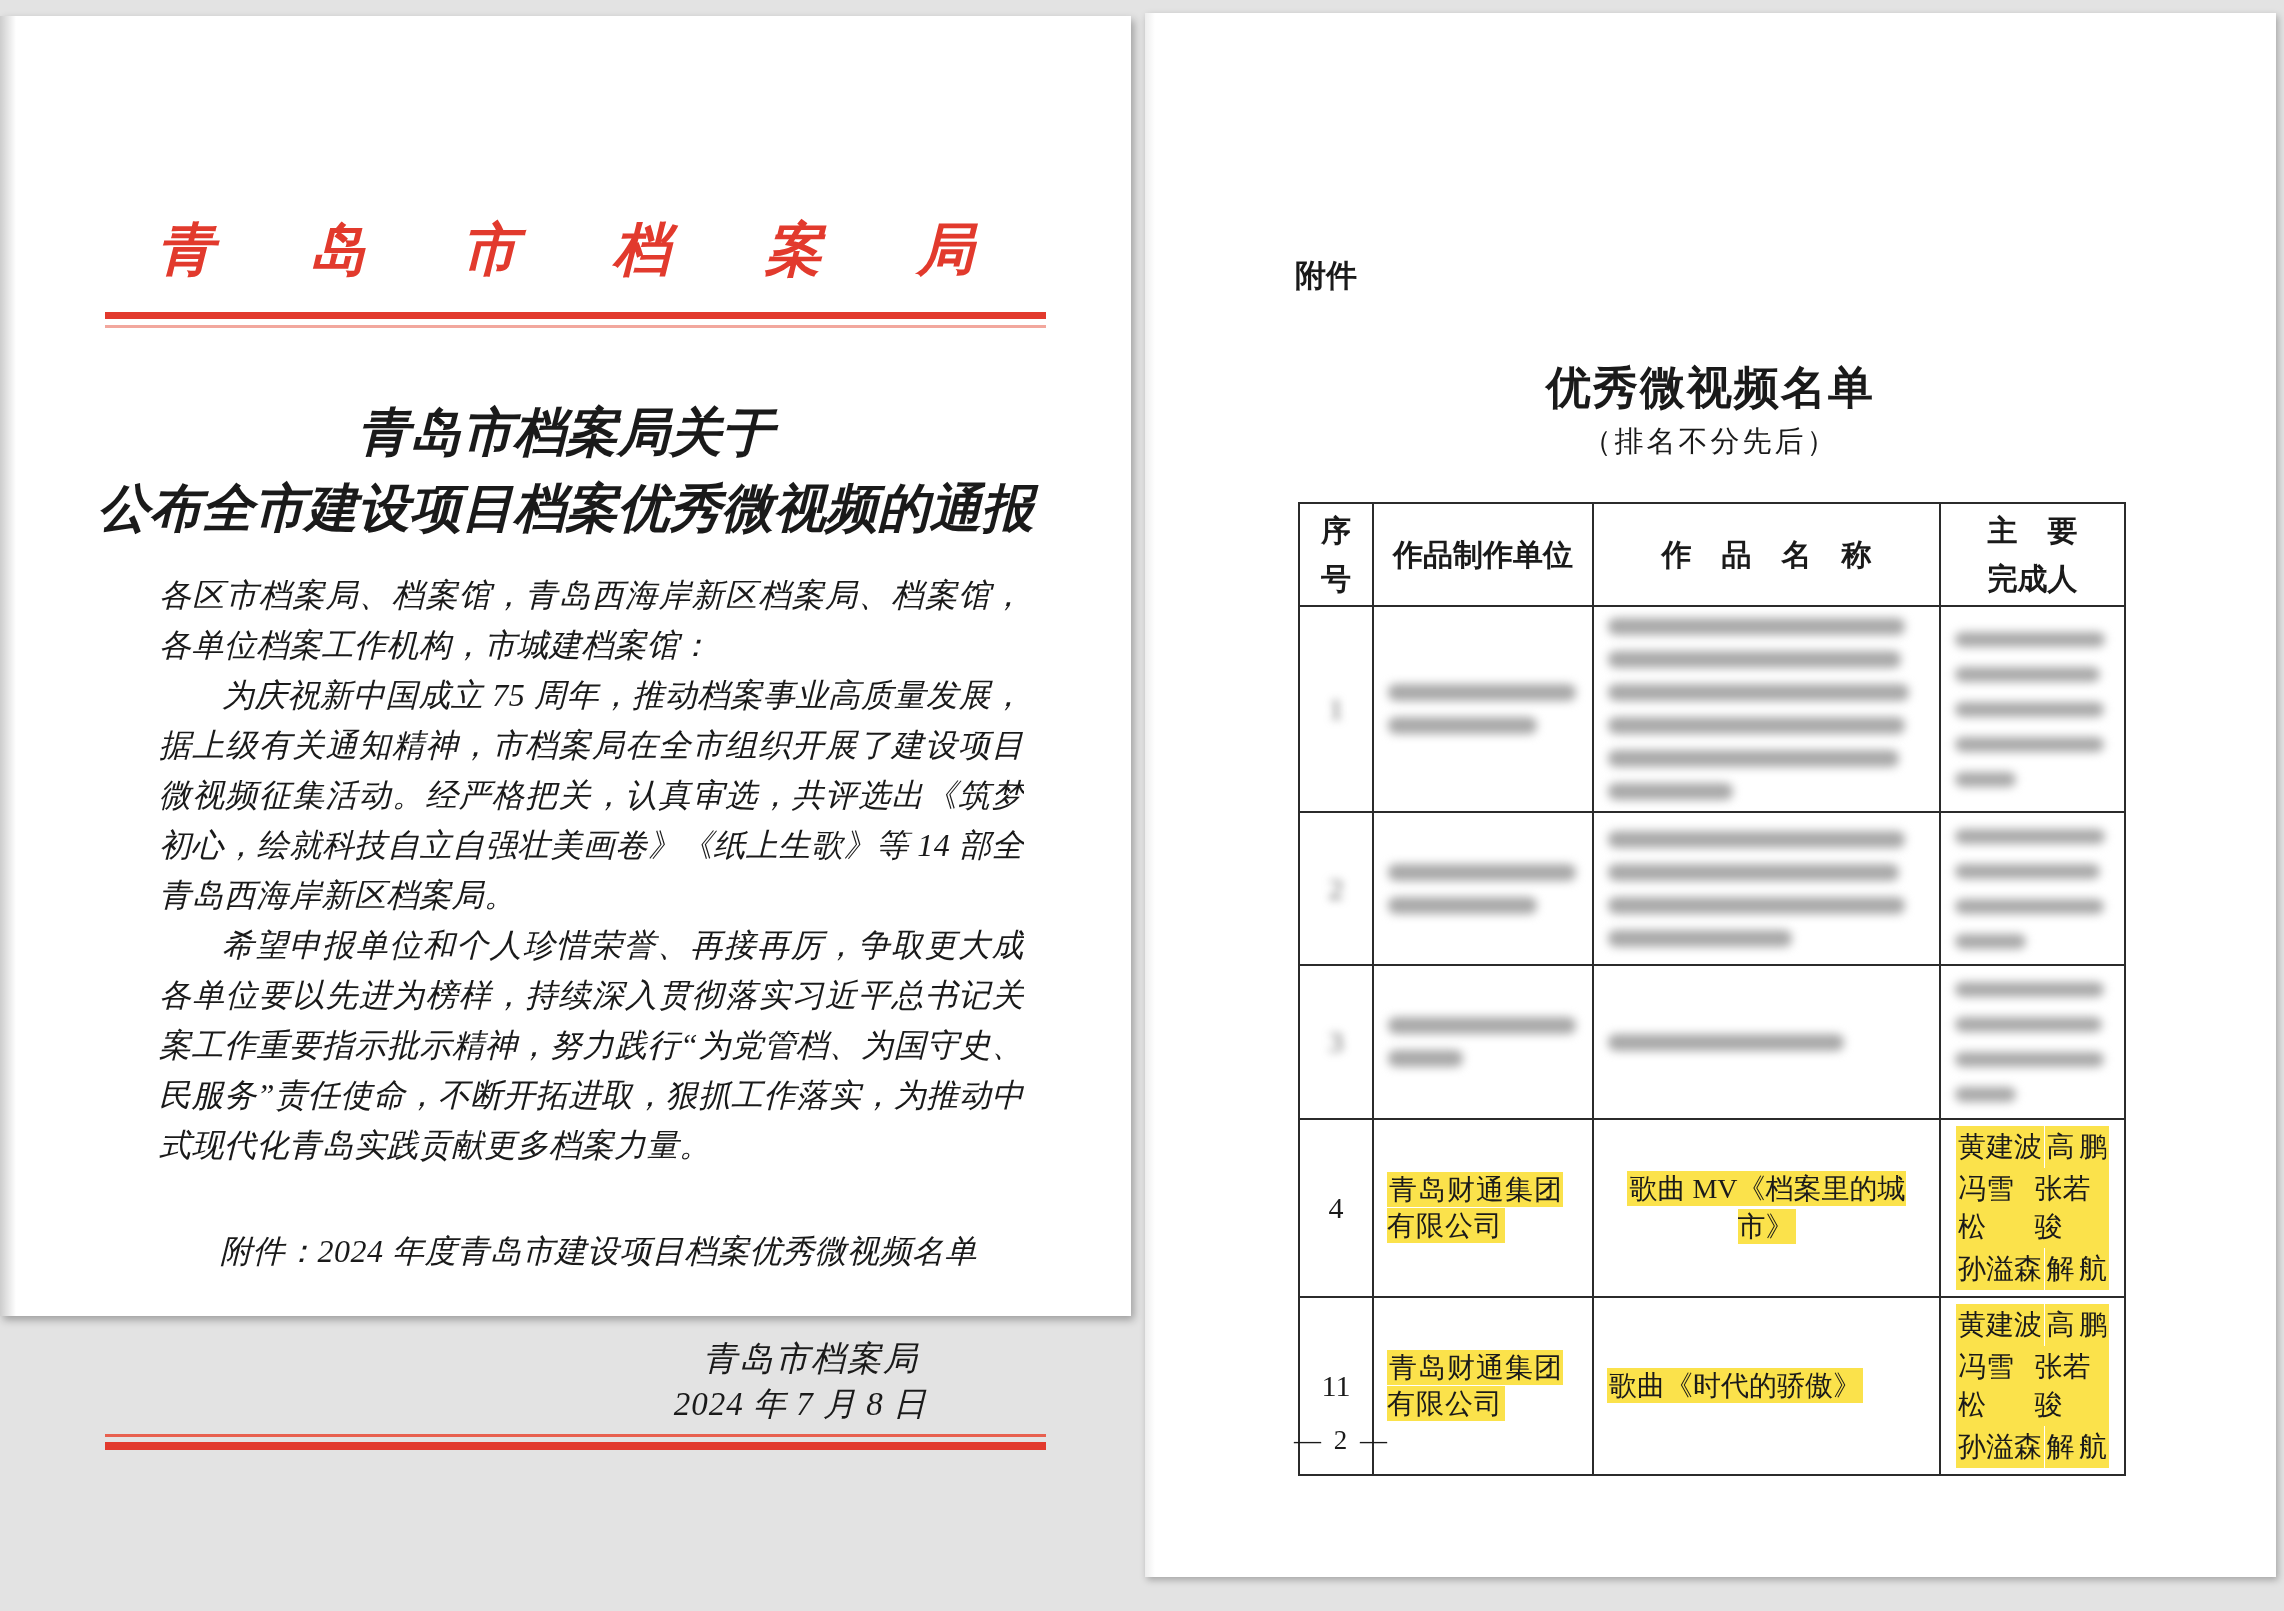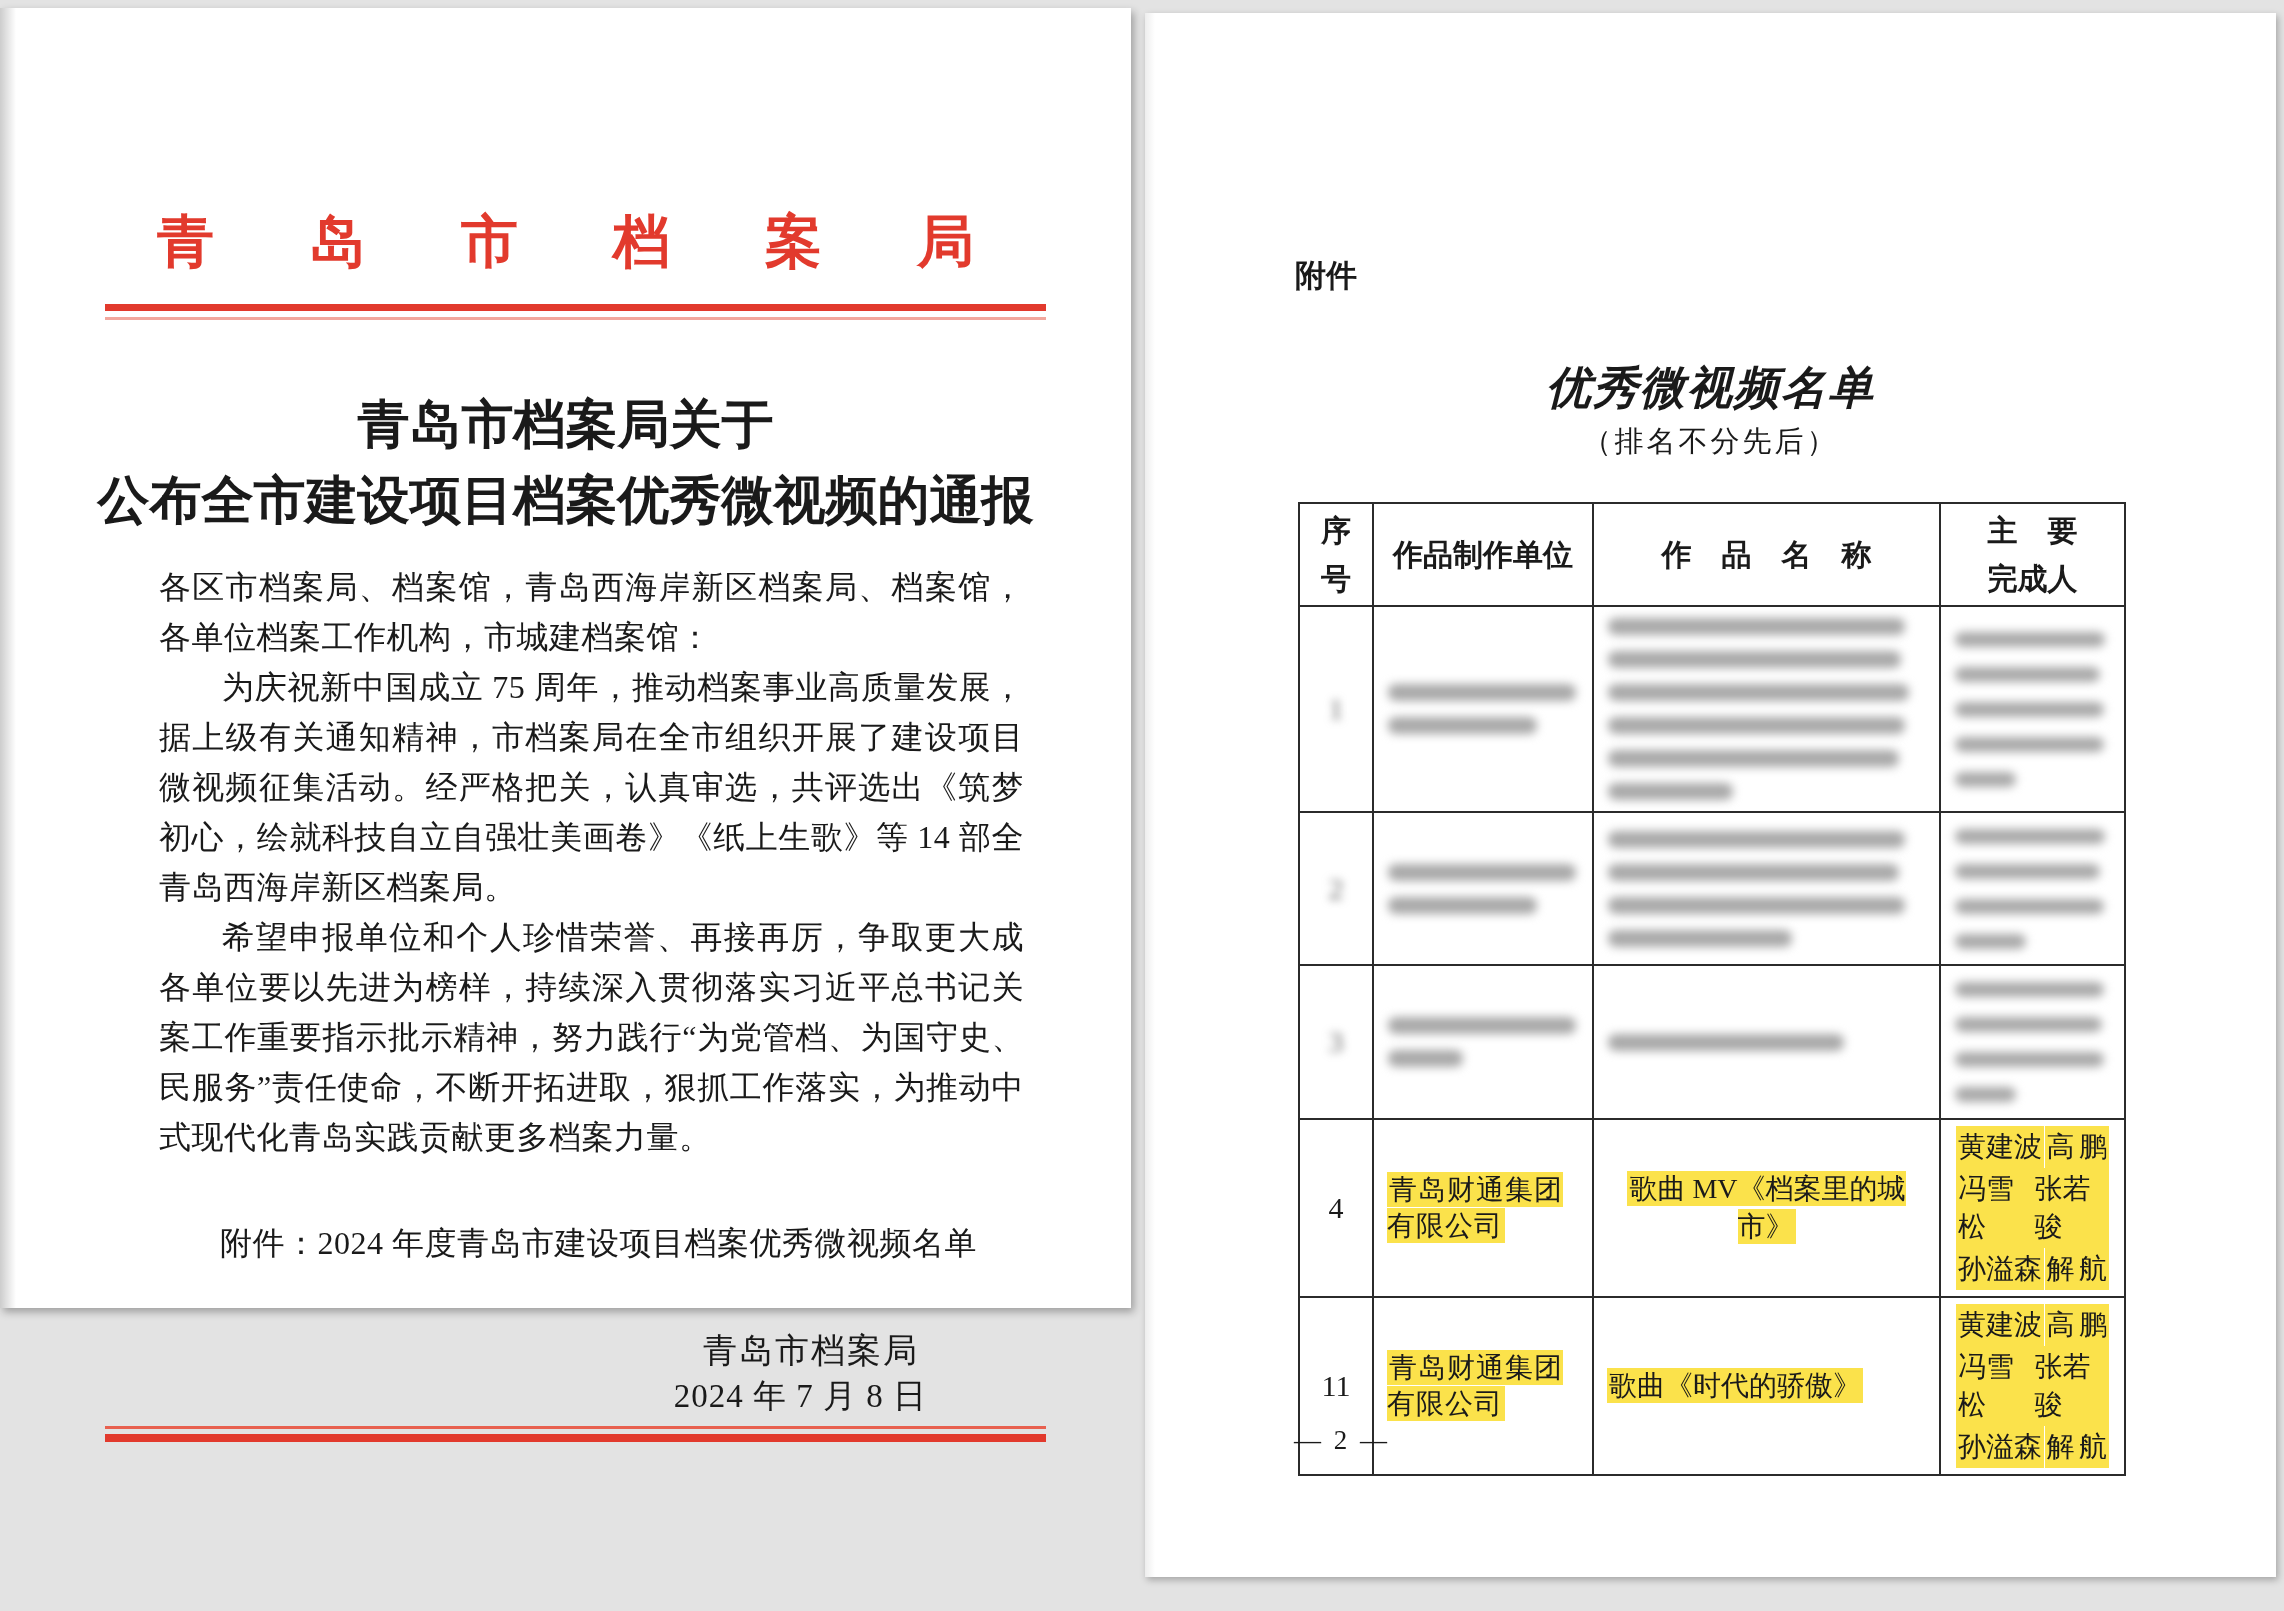--- a/index.html
+++ b/index.html
@@ -1,19 +1,19 @@
 <!DOCTYPE html>
 <html style="--red: #e23a2d; --red-light: #f2a79d; --red-mid: #e8604f; --hl: #fbe24b;"><head>
 <meta charset="utf-8">
 <style>
   html,body{margin:0;padding:0;background:#cfcfcf;}
   .canvas{position:relative;width:2285px;height:1612px;background:#e3e3e3;overflow:hidden;
           font-family:"Liberation Serif","DejaVu Serif",serif;color:#1a1a1a;}
   .page{position:absolute;background:#fff;}
-  .page-left{left:0;top:8px;width:1131px;height:1300px;box-shadow:3px 4px 8px rgba(0,0,0,.3);}
+  .page-left{left:0;top:16px;width:1131px;height:1300px;box-shadow:3px 4px 8px rgba(0,0,0,.3);font-style:italic;}
   .page-left::before{content:"";position:absolute;left:0;top:0;bottom:0;width:16px;
           background:linear-gradient(to right,rgba(0,0,0,.20),rgba(0,0,0,0));}
   .page-right{left:1145px;top:13px;width:1131px;height:1564px;box-shadow:2px 3px 7px rgba(0,0,0,.28);}
   .page-right::before{content:"";position:absolute;left:0;top:0;bottom:0;width:10px;
           background:linear-gradient(to right,rgba(0,0,0,.07),rgba(0,0,0,0));}
 
   
   .agency{position:absolute;top:196px;left:0;right:0;text-align:center;
           font-size:57px;font-weight:bold;color:var(--red);letter-spacing:95px;text-indent:95px;}
   .rule{position:absolute;left:105px;width:941px;}
@@ -31,21 +31,21 @@
   .bline.ind{text-indent:63px;}
   .attach-line{position:absolute;left:159px;top:1214px;font-size:32px;text-indent:61px;letter-spacing:0.5px;}
   .sig-line{position:absolute;right:212px;top:1320px;font-size:34px;letter-spacing:2px;}
   .date-line{position:absolute;right:204px;top:1366px;font-size:33px;letter-spacing:1px;}
 
   
   .fujian{position:absolute;left:150px;top:242px;font-size:31px;font-weight:700;
           font-family:"Liberation Sans","DejaVu Sans",sans-serif;}
   .rtitle{position:absolute;left:0;right:0;text-align:center;font-weight:bold;font-size:45px;letter-spacing:2px;}
   .rtitle.t1{top:280px;}
-  .rtitle.t2{top:345px;font-style:italic;}
+  .rtitle.t2{top:345px;}
   .rsubtitle{position:absolute;left:0;right:0;top:409px;text-align:center;font-size:29px;letter-spacing:3px;}
   table.award{position:absolute;left:153px;top:489px;width:828px;border-collapse:collapse;table-layout:fixed;}
   table.award th,table.award td{border:2px solid #2b2b2b;padding:0;vertical-align:middle;}
   table.award th{font-family:"Liberation Sans","DejaVu Sans",sans-serif;font-weight:600;
                  font-size:30px;text-align:center;line-height:48px;}
   .trow0{height:103px;} .trow1{height:206px;} .trow2{height:153px;}
   .trow3{height:154px;} .trow4{height:114px;} .trow5{height:162px;}
   td.seq-cell{text-align:center;font-size:30px;}
   .seq-blur{filter:blur(4px);color:#666;}
   td.unit-cell,td.title-cell,td.authors-cell{font-size:28px;}

